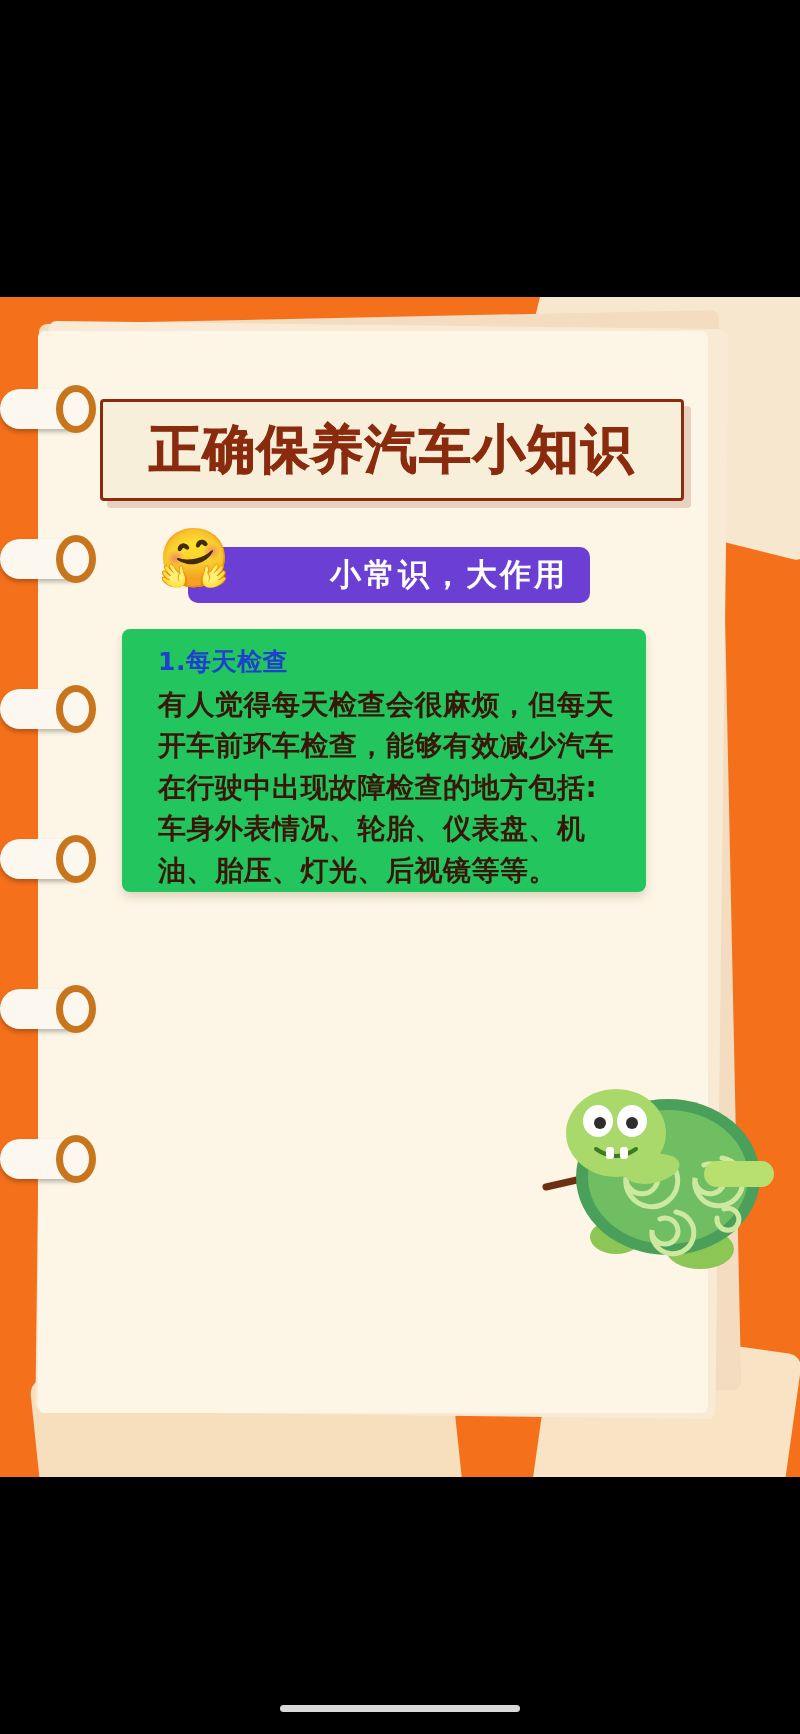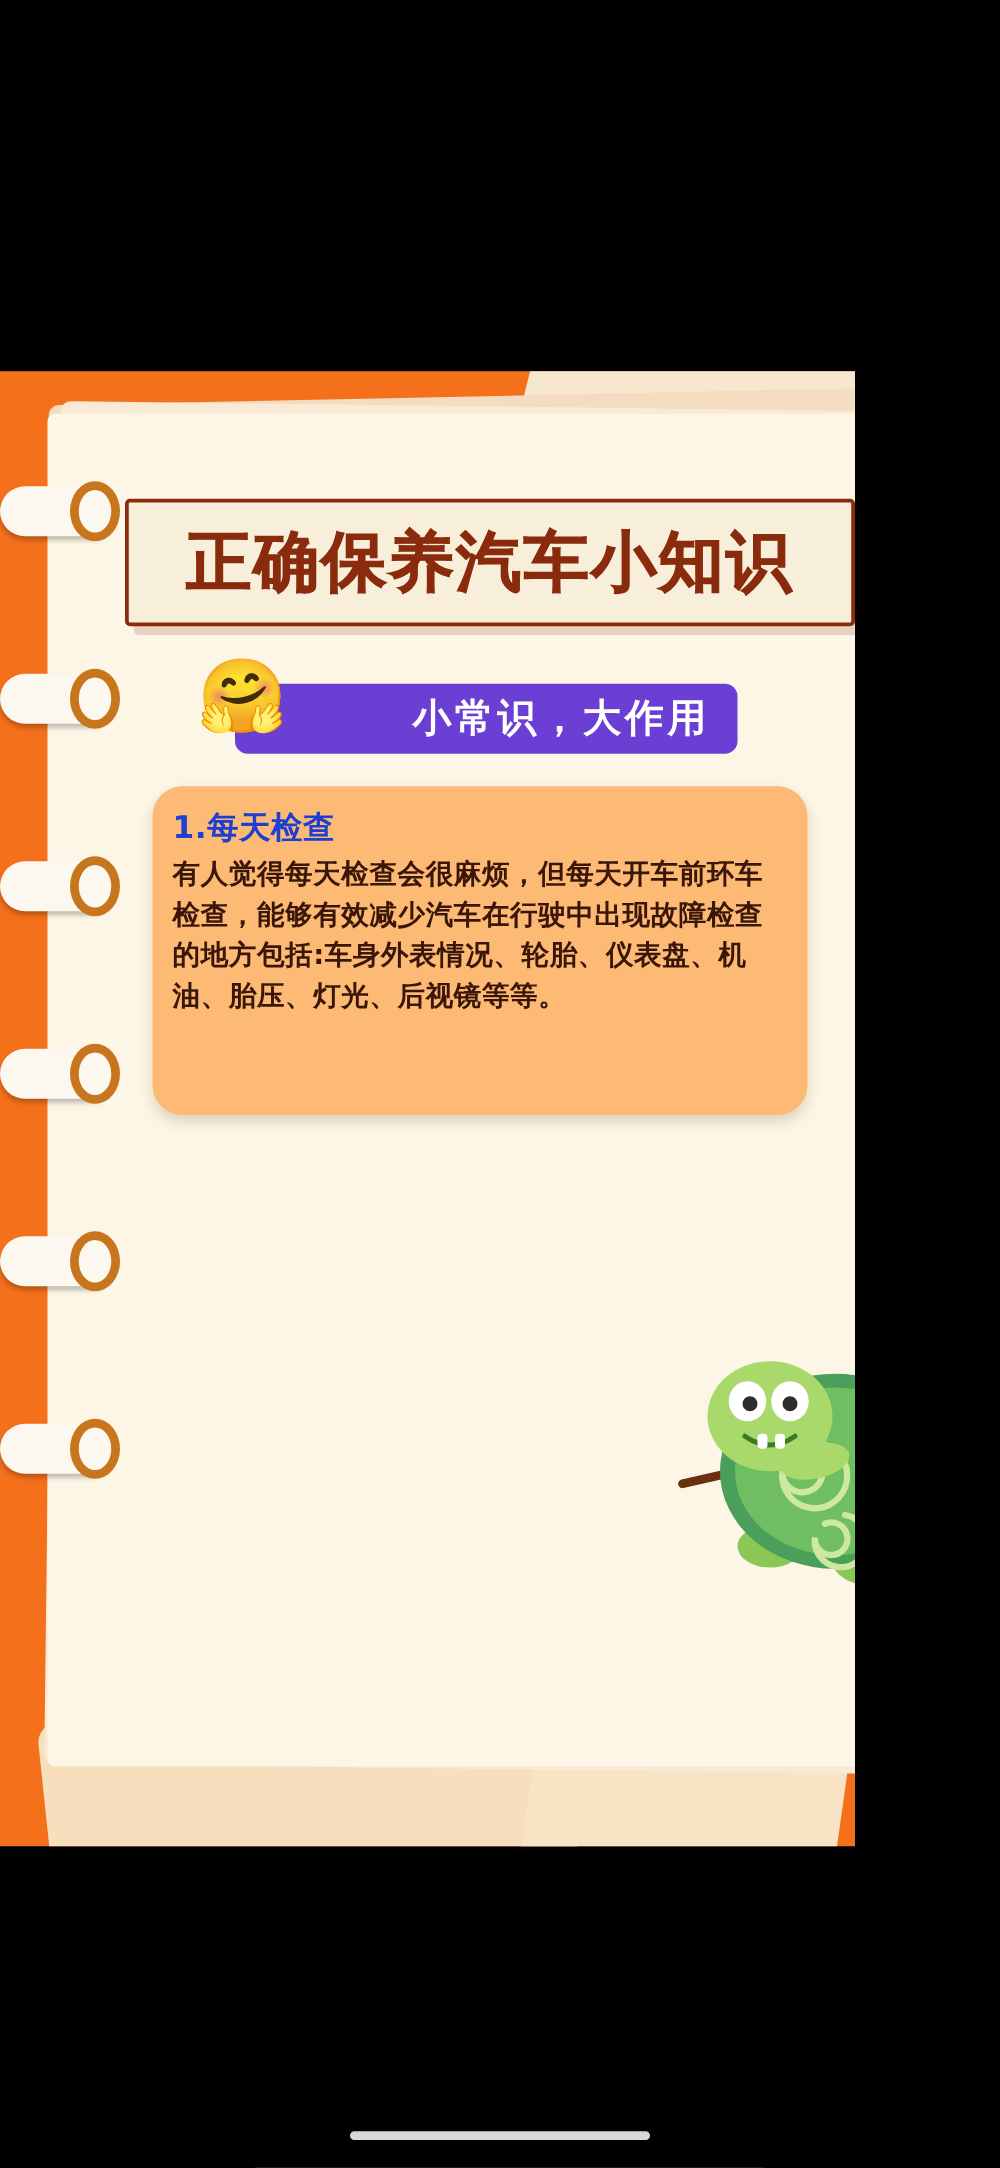--- a/index.html
+++ b/index.html
@@ -22,21 +22,21 @@
     width: 800px;
     height: 1734px;
     background: #000000;
   }
 
   
   .poster {
     position: absolute;
     left: 0;
     top: 297px;
-    width: 684px;
+    width: 800px;
     height: 1180px;
     background: #f4701b;
     overflow: hidden;
   }
 
   
   .bg-shape-top {
     position: absolute;
     right: -40px;
     top: -30px;
@@ -186,41 +186,41 @@
     position: absolute;
     left: -12px;
     top: -18px;
     font-size: 58px;
     line-height: 1;
   }
 
   
   .card {
     position: absolute;
-    background: #fdba74;
-    border-radius: 24px;
+    background: #22c55e;
+    border-radius: 8px;
     box-shadow: 0 5px 10px rgba(120,90,40,0.22);
     box-sizing: border-box;
-    padding: 16px 22px 20px 16px;
+    padding: 16px 22px 20px 36px;
   }
   .card-1 { left: 122px; top: 332px; width: 524px; height: 263px; }
   .card-2 { left: 122px; top: 615px; width: 524px; height: 298px; }
 
   .card-head {
     font-family: "DejaVu Sans", sans-serif;
     font-weight: bold;
     font-size: 25px;
     color: #1e3fd0;
     margin-bottom: 6px;
     letter-spacing: 0.5px;
   }
   .card-body {
     font-family: "DejaVu Sans", sans-serif;
     font-weight: bold;
-    font-size: 22px;
+    font-size: 28px;
     line-height: 1.48;
     color: #3a1608;
     letter-spacing: 0.5px;
   }
 
   
   .turtle {
     position: absolute;
     left: 528px;
     top: 740px;

